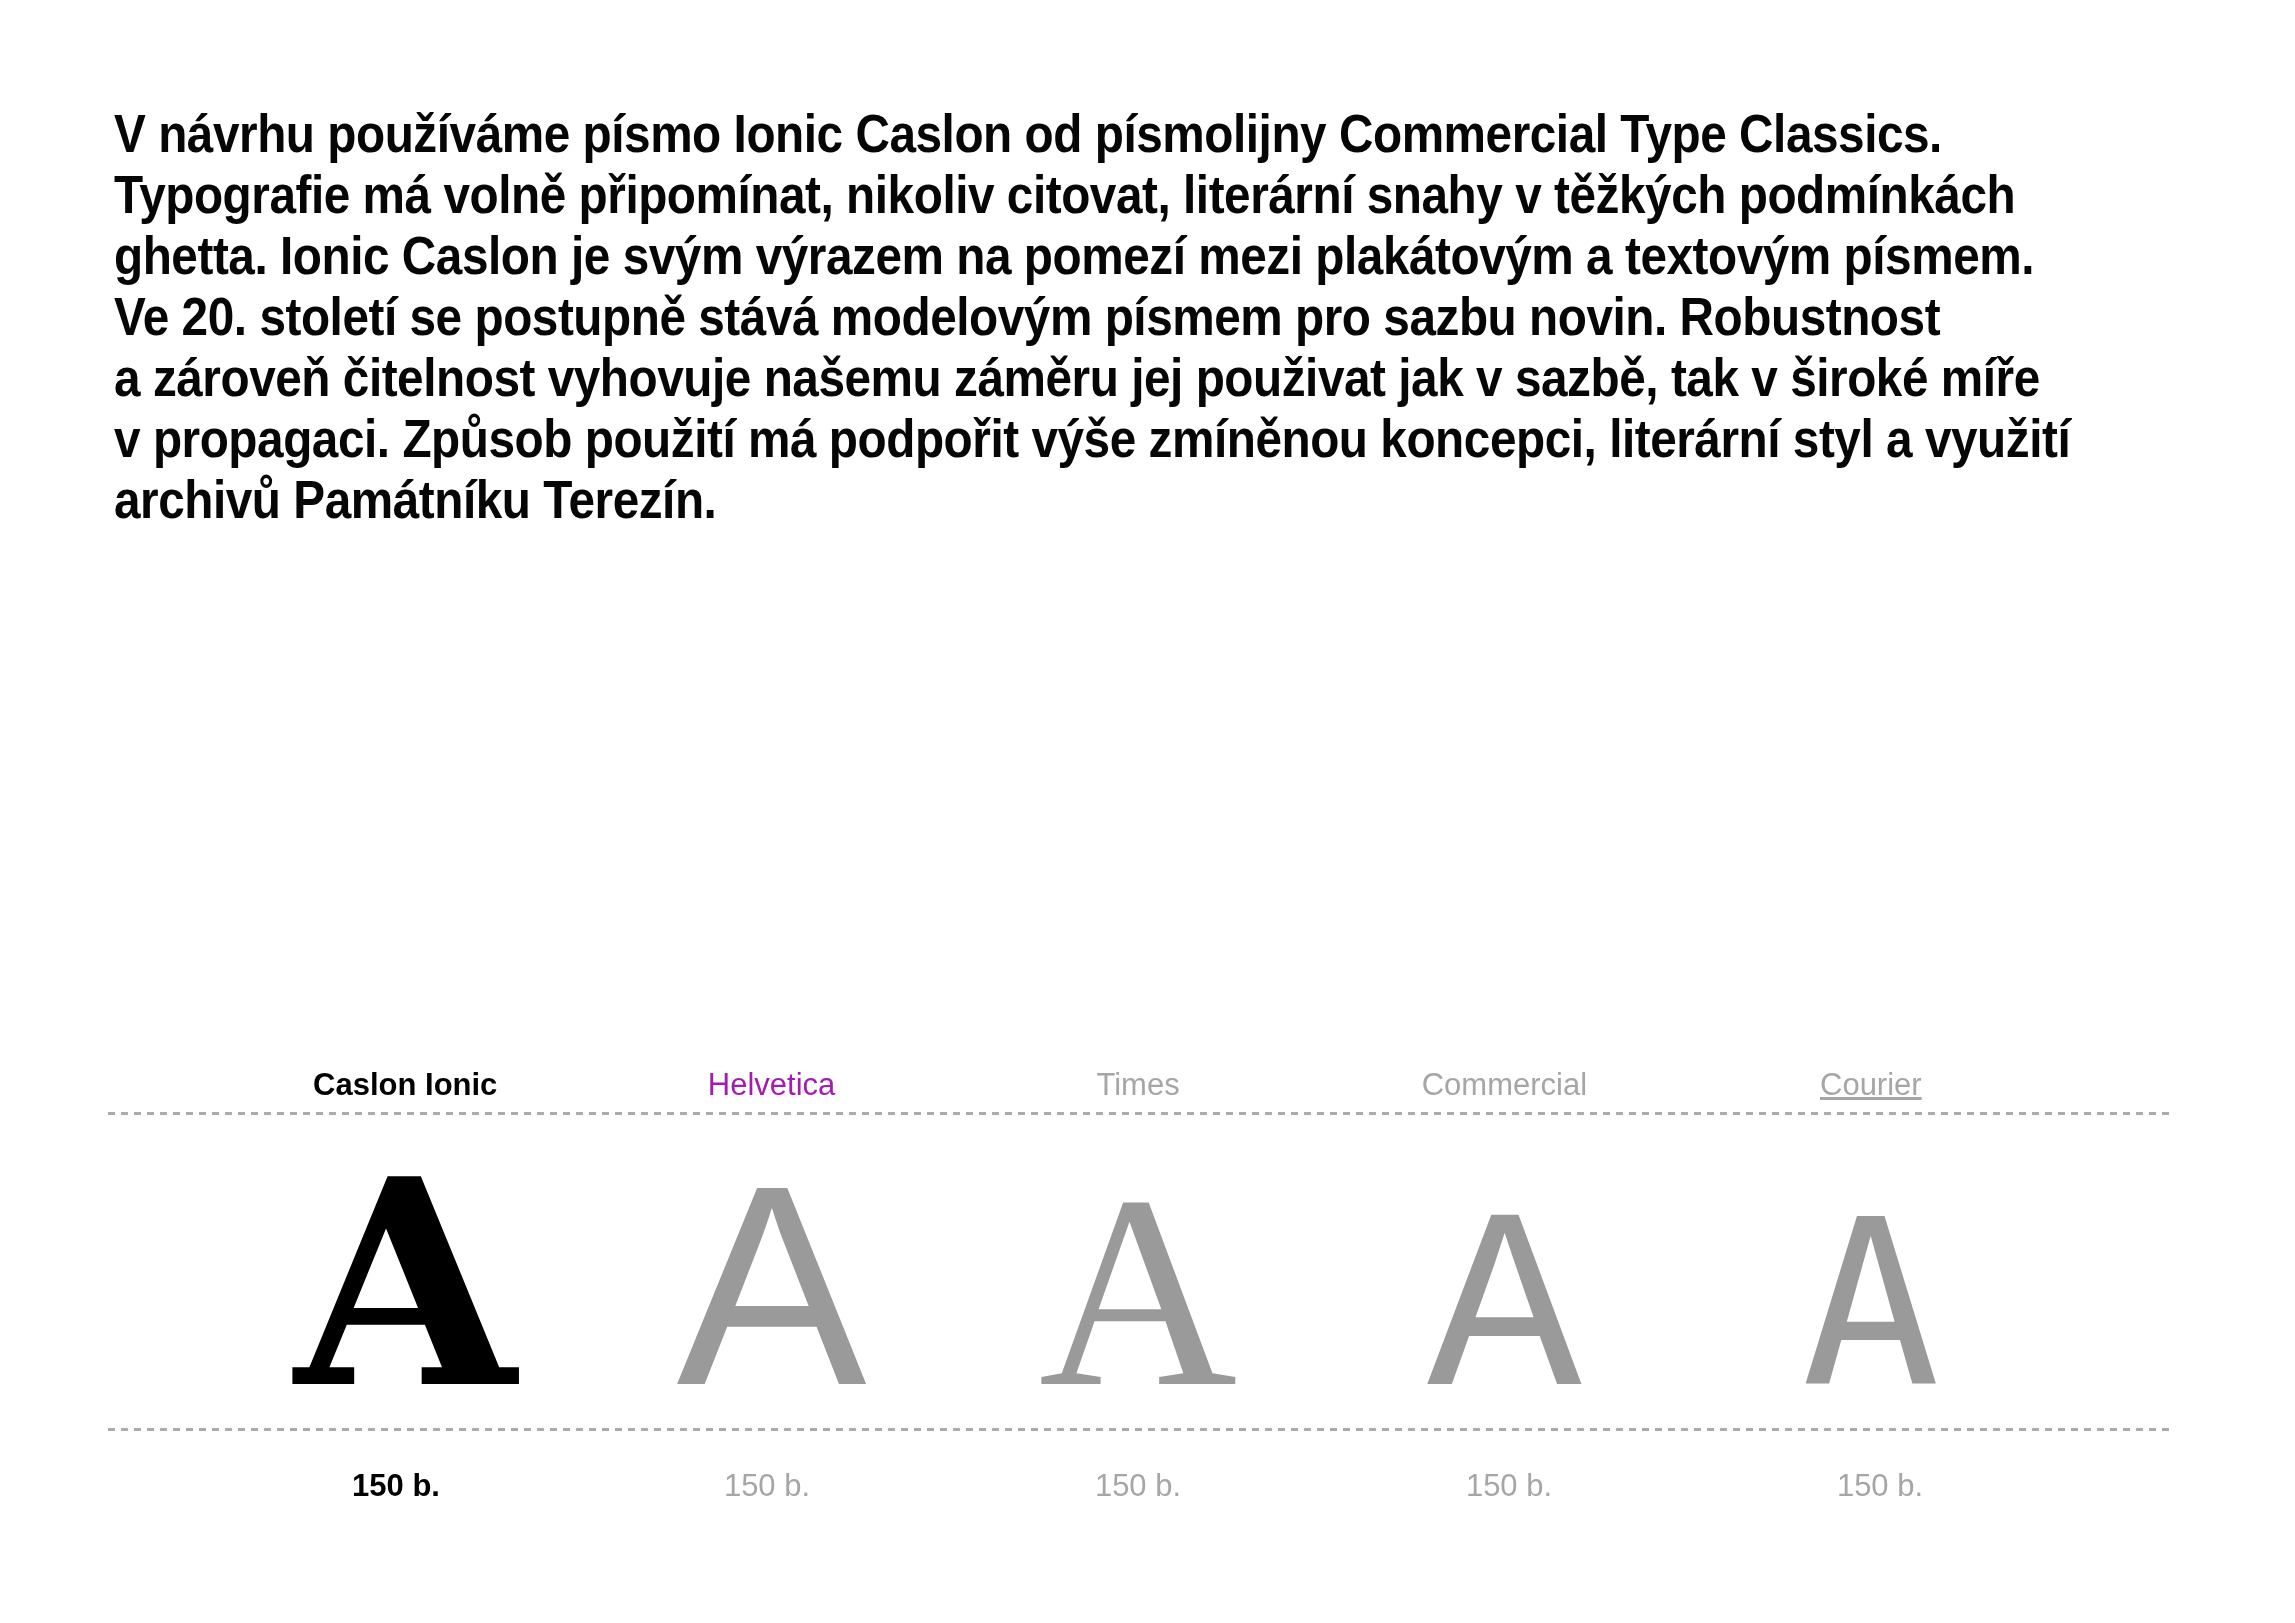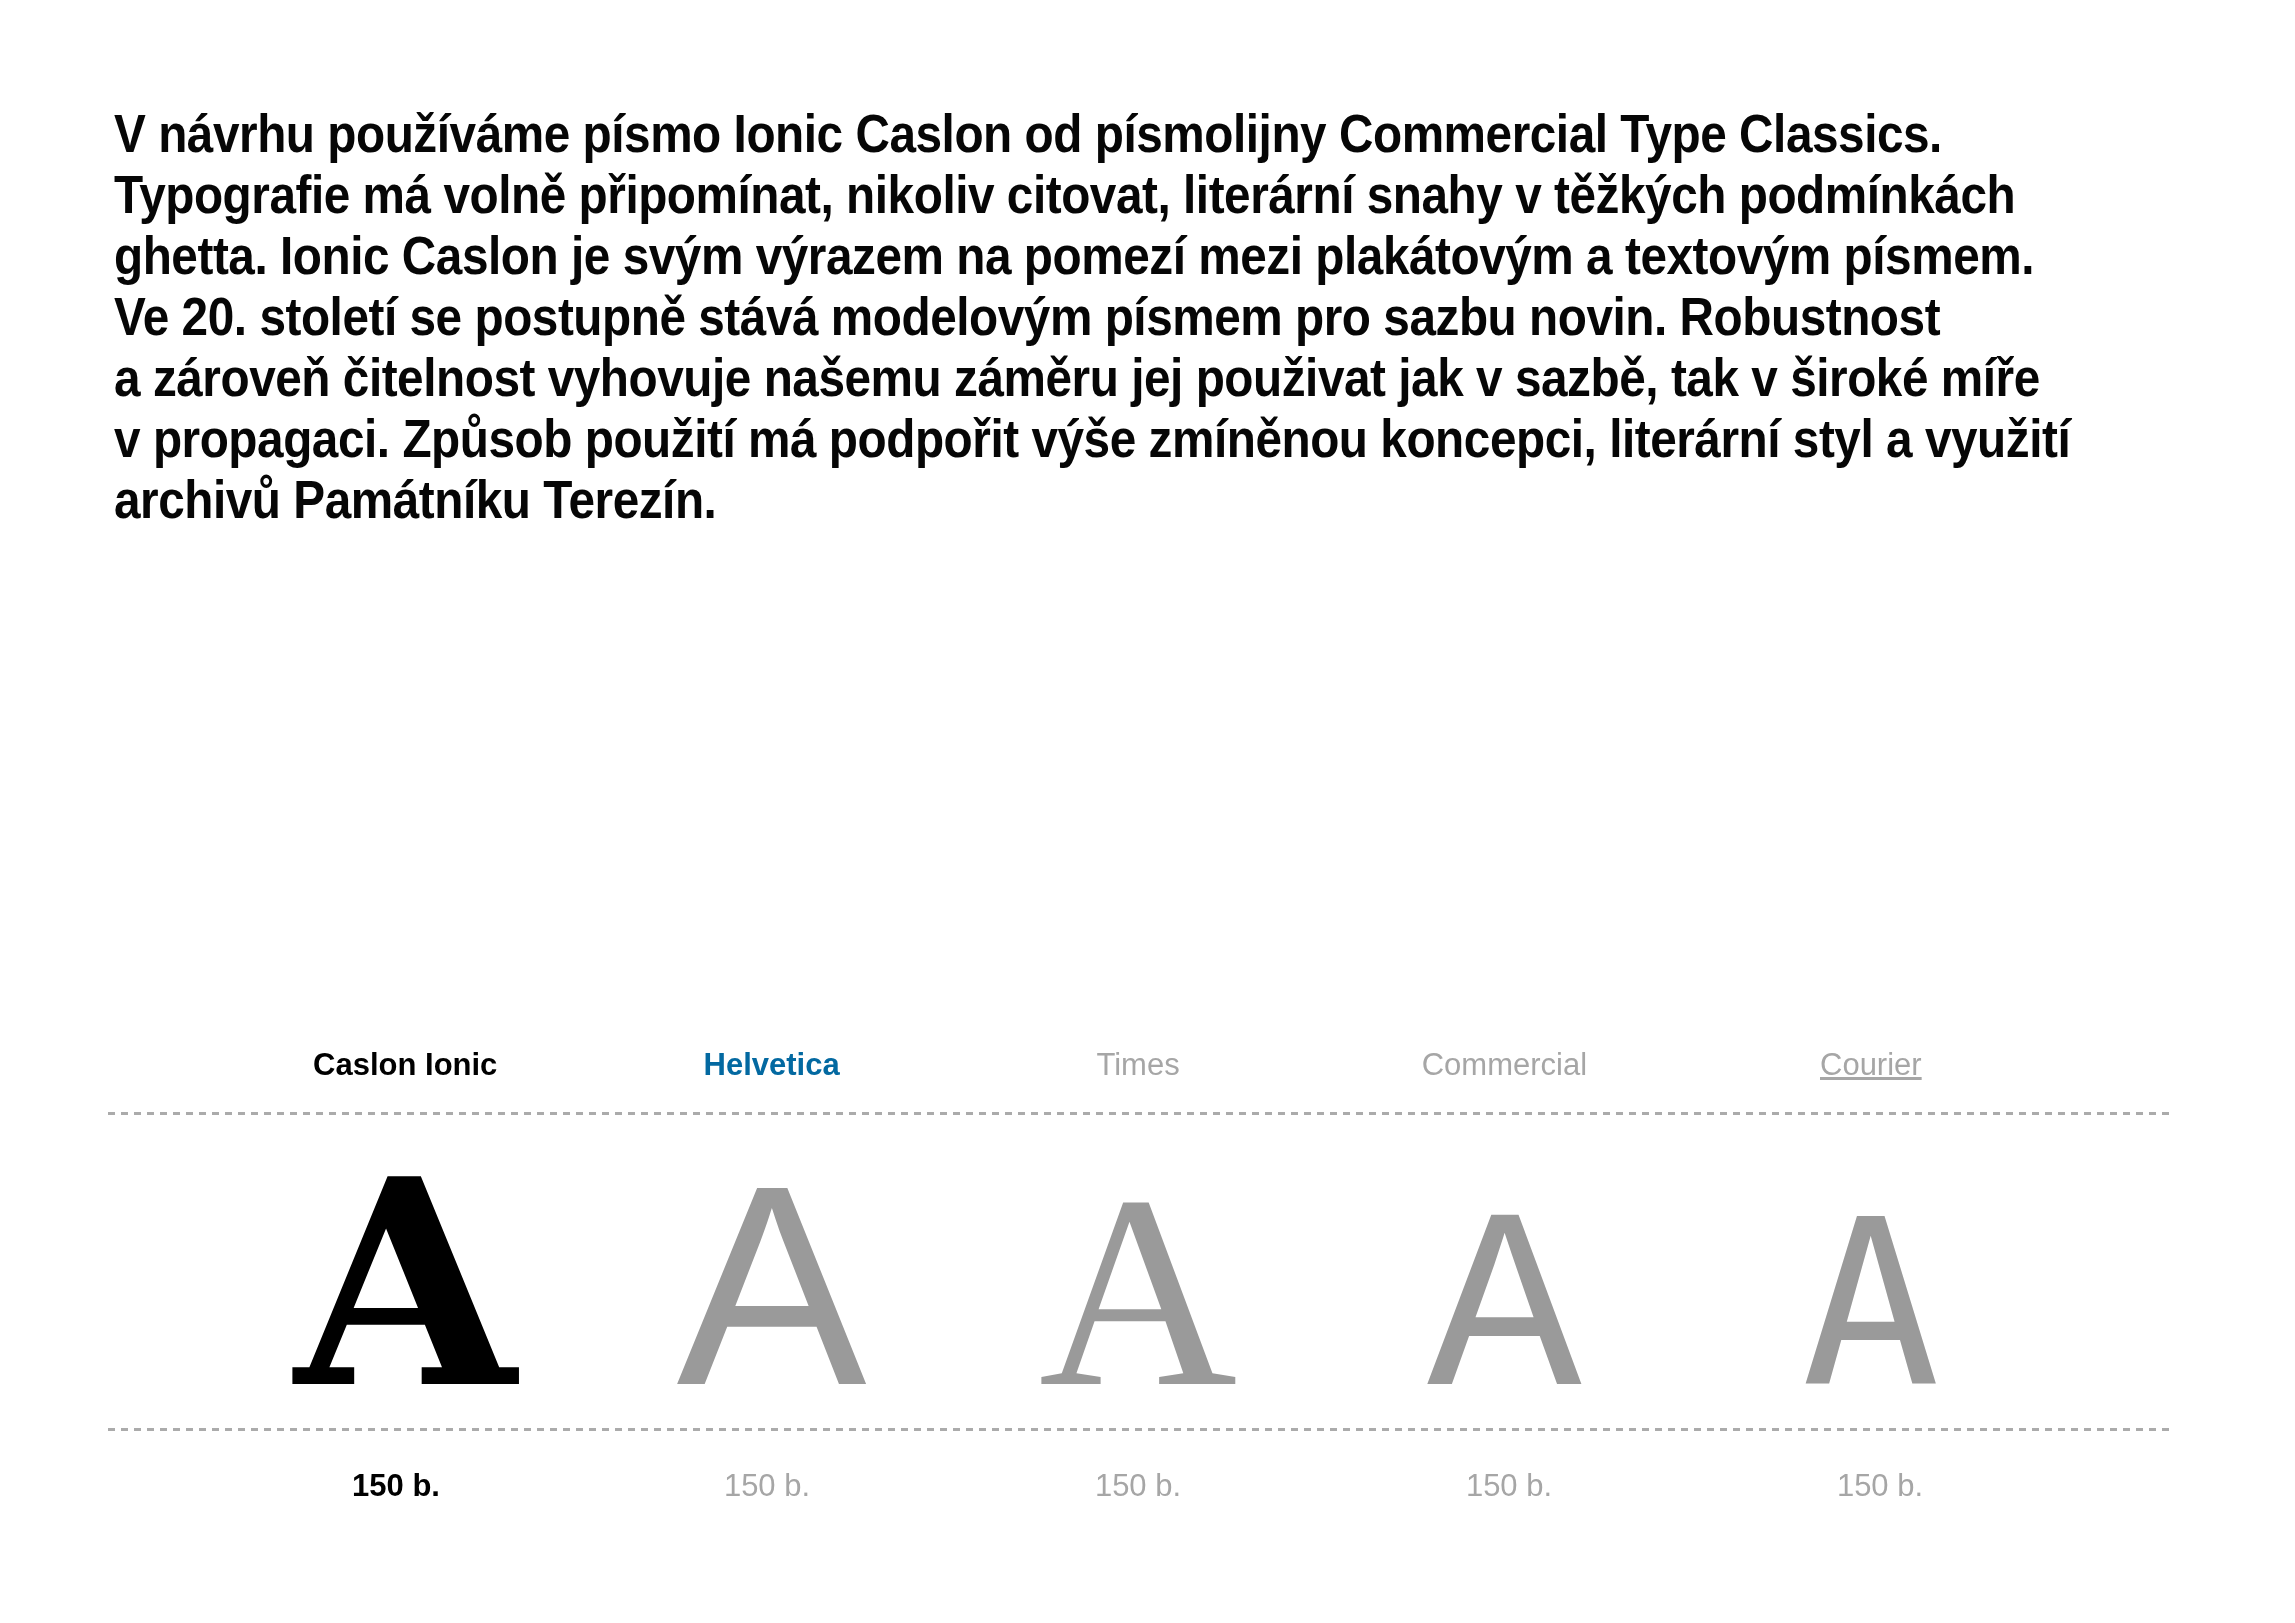--- a/index.html
+++ b/index.html
@@ -45,21 +45,21 @@
     flex: 1 1 0;
     text-align: center;
   }
 
   .names-row {
     top: 1045px;
     height: 40px;
     font-size: 31px;
     line-height: 40px;
   }
-  .names-row .cell { font-weight: 400; }
+  .names-row .cell { font-weight: 400; margin-top: 20px; }
   .names-row .cell.active { font-weight: 700; }
 
   .letters-row {
     top: 1141px;
     align-items: baseline;
   }
   .letters-row .cell { line-height: 1; }
   .letter-caslon   { font-family: "DejaVu Serif", serif;        font-weight: 700; font-size: 285px; }
   .letter-helvetica{ font-family: "Liberation Sans", sans-serif; font-weight: 400; font-size: 285px; }
   .letter-times    { font-family: "Liberation Serif", serif;     font-weight: 400; font-size: 275px; }
@@ -99,21 +99,21 @@
   <p class="intro">V návrhu používáme písmo Ionic Caslon od písmolijny Commercial Type Classics.
 Typografie má volně připomínat, nikoliv citovat, literární snahy v těžkých podmínkách
 ghetta. Ionic Caslon je svým výrazem na pomezí mezi plakátovým a textovým písmem.
 Ve 20. století se postupně stává modelovým písmem pro sazbu novin. Robustnost
 a zároveň čitelnost vyhovuje našemu záměru jej použivat jak v sazbě, tak v široké míře
 v propagaci. Způsob použití má podpořit výše zmíněnou koncepci, literární styl a využití
 archivů Památníku Terezín.</p>
 
   <div class="spec-row names-row">
     <div class="cell active" style="color: rgb(0, 0, 0);">Caslon Ionic</div>
-    <div class="cell" style="color: #0369a1; font-weight: bold;">Helvetica</div>
+    <div class="cell" style="color: #a21caf;">Helvetica</div>
     <div class="cell" style="color: rgb(166, 166, 166);">Times</div>
     <div class="cell" style="color: rgb(166, 166, 166);">Commercial</div>
     <div class="cell" style="color: rgb(166, 166, 166); text-decoration: underline;">Courier</div>
   </div>
 
   <div class="divider divider-top"></div>
 
   <div class="spec-row letters-row">
     <div class="cell letter-caslon" style="color: rgb(0, 0, 0);">A</div>
     <div class="cell letter-helvetica" style="color: rgb(154, 154, 154);">A</div>

